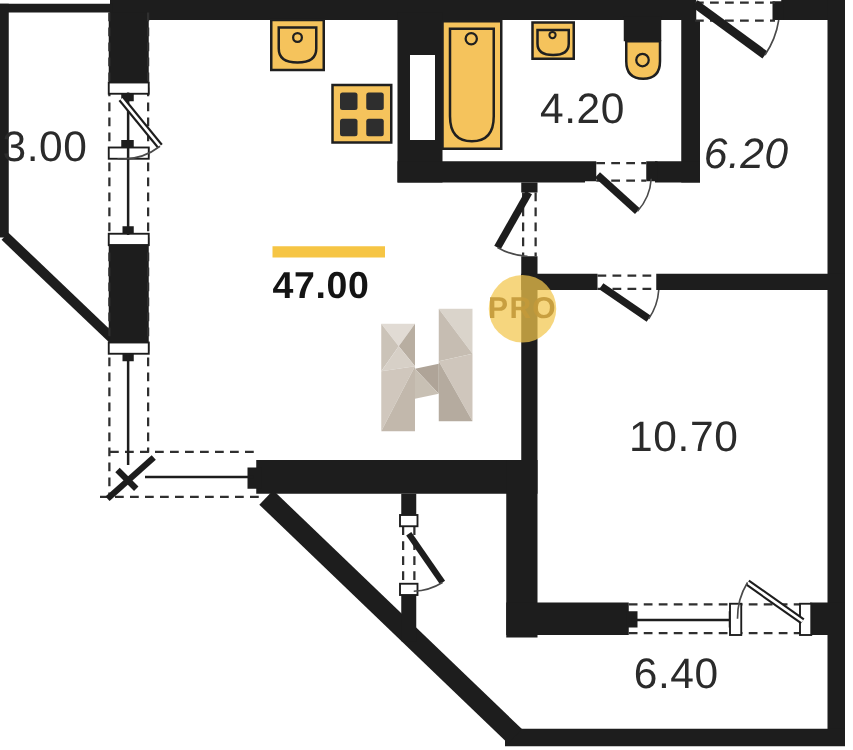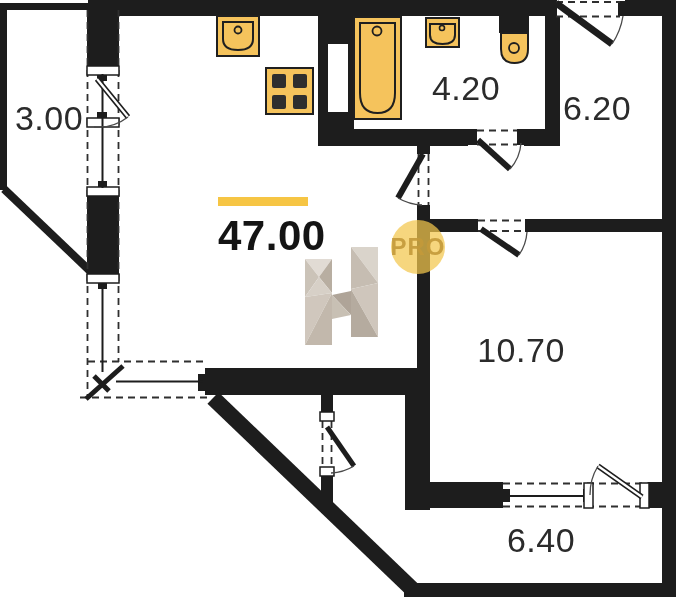--- a/index.html
+++ b/index.html
@@ -6,30 +6,30 @@
   #stage{
     position:relative;width:682px;height:600px;background:#ffffff;overflow:hidden;
     font-family:"Liberation Sans", sans-serif;
   }
   #plan-svg{position:absolute;left:0;top:0;}
   .room-label{
     position:absolute;transform:translate(-50%,-50%);
     font-size:34px;color:var(--label-color,#2b2b2b);white-space:nowrap;
     letter-spacing:0.5px;
   }
-  .lbl-balcony-top{left:49px;top:118px;text-align:right;}
+  .lbl-balcony-top{left:36px;top:118px;text-align:right;}
   .lbl-bathroom{left:466px;top:88px;}
-  .lbl-hallway{left:597px;top:108px;}
+  .lbl-hallway{left:597px;top:124px;font-style:italic;}
   .lbl-living{left:364px;top:325px;}
-  .lbl-bedroom{left:521px;top:350px;}
+  .lbl-bedroom{left:547px;top:350px;}
   .lbl-balcony-bottom{left:541px;top:540px;}
   .total-area{position:absolute;left:218px;top:197px;width:120px;}
   .total-area .accent-bar{width:90px;height:9px;background:var(--accent-yellow,#F6C544);}
   .total-area .total-value{
-    display:block;margin-top:6px;font-size:42px;font-weight:bold;color:#141414;
+    display:block;margin-top:6px;font-size:30px;font-weight:bold;color:#141414;
     letter-spacing:0.5px;
   }
   .pro-badge{
     position:absolute;left:418px;top:247px;transform:translate(-50%,-50%);
     font-size:24px;font-weight:bold;color:var(--pro-text-color,#C49A3A);
     letter-spacing:1px;opacity:0.9;
   }
 </style>
 </head>
 <body>

